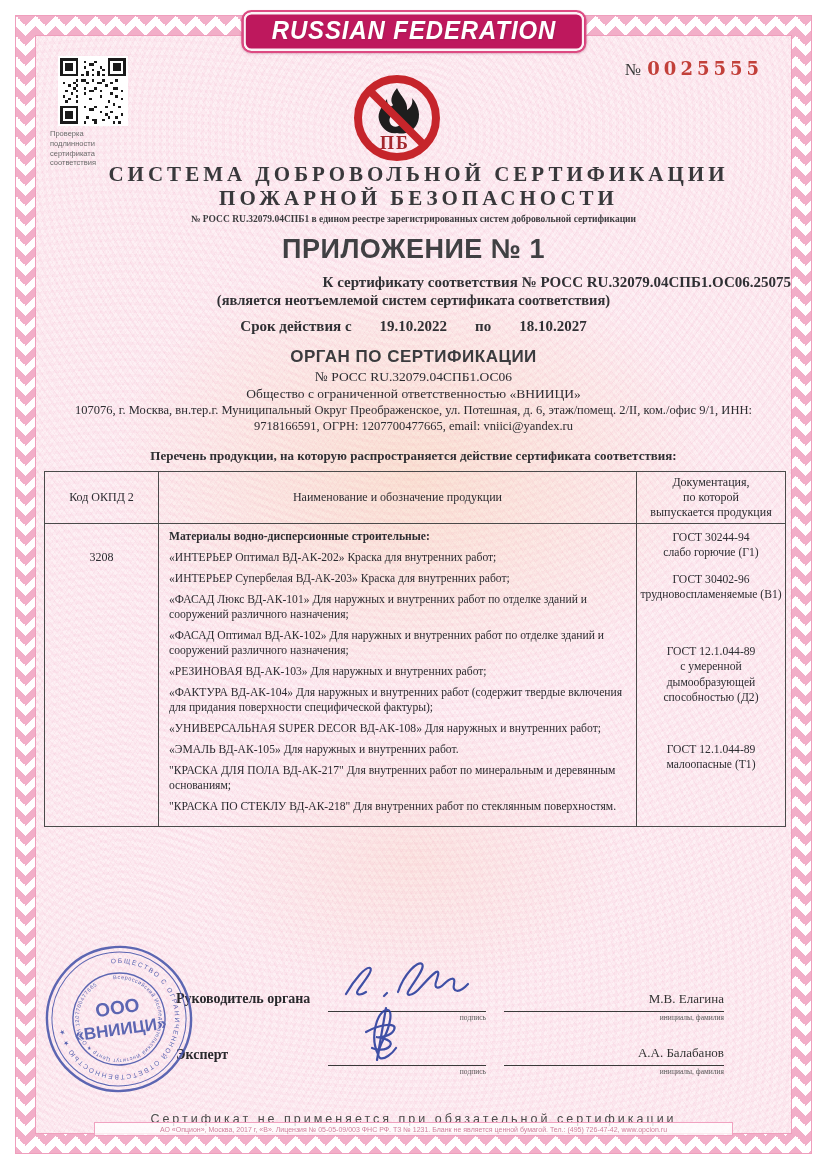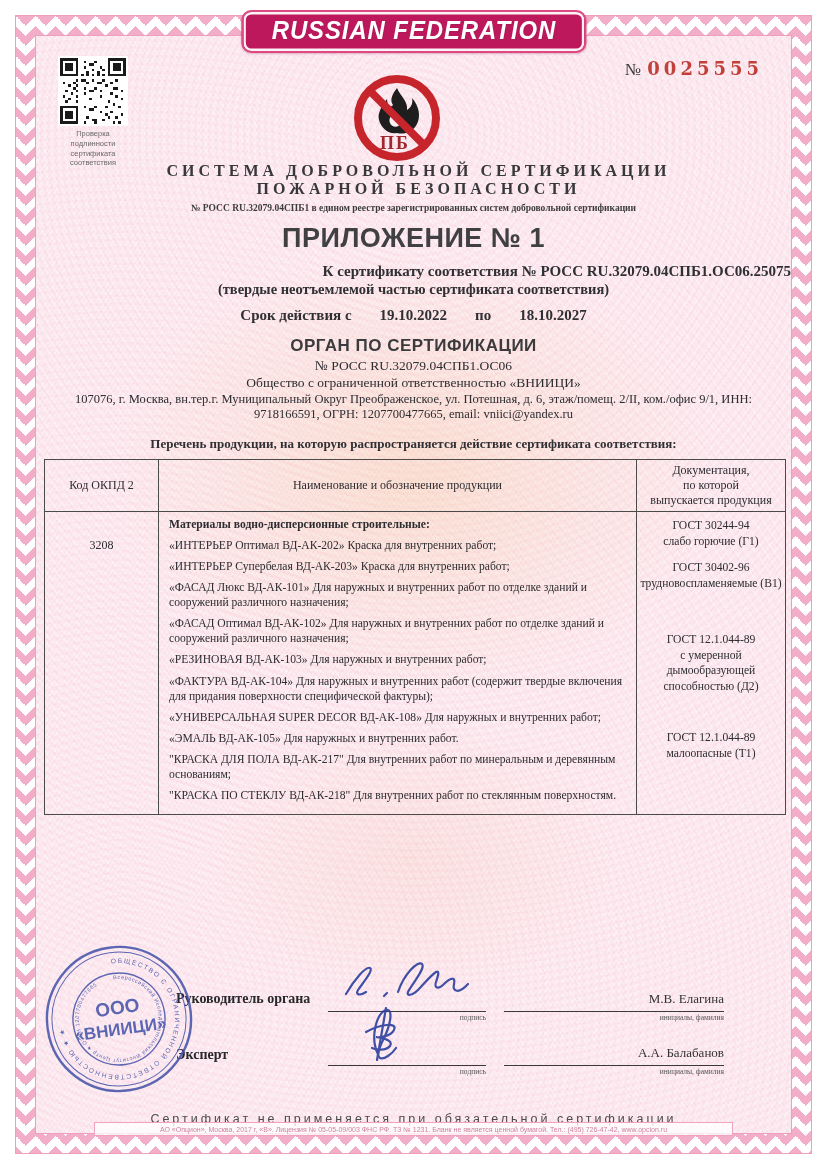--- a/index.html
+++ b/index.html
@@ -22,34 +22,34 @@
       repeating-linear-gradient(55deg,rgba(238,160,192,.09) 0 1px,transparent 1px 4px),
       repeating-linear-gradient(-55deg,rgba(238,160,192,.09) 0 1px,transparent 1px 4px);}
   
   .banner{position:absolute;top:10px;left:50%;transform:translateX(-50%);z-index:5;
     background:#be185d;border:2px solid #dd4a82;border-radius:10px;padding:3px 16px 5px;
     box-shadow:inset 0 0 0 2.5px rgba(255,255,255,.95),0 1px 2px rgba(160,40,90,.3);}
   .banner span{font-family:"Liberation Sans",sans-serif;font-weight:bold;font-style:italic;
     font-size:26px;letter-spacing:1px;color:#fff;text-shadow:1px 1px 1px rgba(150,30,80,.45);
     display:inline-block;transform:scaleX(.92);}
   
-  .qr-block{position:absolute;left:14px;top:20px;width:86px;text-align:center;}
+  .qr-block{position:absolute;left:14px;top:20px;width:86px;text-align:left;}
   .qr-block svg{display:block;margin:0 auto;background:#fff;padding:2px;}
   .qr-caption{margin-top:3px;font-family:"Liberation Sans",sans-serif;font-size:7.5px;
     line-height:1.3;color:#6a6a6a;white-space:pre-line;}
   
   .serial{position:absolute;right:28px;top:22px;}
   .serial .no{font-size:17px;color:#3a3a3a;}
   .serial .digits{font-family:"DejaVu Serif",serif;font-size:18px;font-weight:bold;
     letter-spacing:4px;color:#c2403a;margin-left:6px;}
   
   .fire-badge{position:absolute;left:315px;top:36px;}
   
   .flow{position:absolute;left:0;right:0;top:126px;text-align:center;}
-  .title-main{font-size:16px;font-weight:bold;letter-spacing:4px;color:#38383b;line-height:1.15;padding-left:10px;}
+  .title-main{font-size:21px;font-weight:bold;letter-spacing:4px;color:#38383b;line-height:1.15;padding-left:10px;}
   .registry{margin-top:4px;font-size:9.5px;font-weight:bold;color:#3c3c3f;}
   .appendix{margin-top:10px;font-family:"Liberation Sans",sans-serif;font-size:27px;
     font-weight:bold;color:#404043;letter-spacing:.5px;}
   .certline{margin-top:9px;font-size:15px;font-weight:bold;color:#303034;text-align:right;}
   .note{margin-top:1px;font-size:14.5px;font-weight:bold;color:#303034;}
   .validity{margin-top:9px;font-size:15px;font-weight:bold;color:#303034;}
   .validity .gap{display:inline-block;width:28px;}
   .org-header{margin-top:12px;font-family:"Liberation Sans",sans-serif;font-size:17px;
     font-weight:bold;color:#3b3b3e;letter-spacing:.5px;}
   .org-number{margin-top:2px;font-size:13.5px;}
@@ -132,21 +132,21 @@
           <line x1="19" y1="19" x2="73" y2="73" stroke="#c6252b" stroke-width="8"></line>
         </svg>
       </div>
 
       <div class="flow">
         <div class="title-main">СИСТЕМА ДОБРОВОЛЬНОЙ СЕРТИФИКАЦИИ</div>
         <div class="title-main">ПОЖАРНОЙ БЕЗОПАСНОСТИ</div>
         <div class="registry">№ РОСС RU.32079.04СПБ1 в едином реестре зарегистрированных систем добровольной сертификации</div>
         <div class="appendix">ПРИЛОЖЕНИЕ № 1</div>
         <div class="certline">К сертификату соответствия № РОСС RU.32079.04СПБ1.ОС06.25075</div>
-        <div class="note">(твердые неотъемлемой частью сертификата соответствия)</div>
+        <div class="note">(является неотъемлемой систем сертификата соответствия)</div>
         <div class="validity">
           <span>Срок действия с</span><span class="gap"></span><span>19.10.2022</span><span class="gap"></span><span>по</span><span class="gap"></span><span>18.10.2027</span>
         </div>
         <div class="org-header">ОРГАН ПО СЕРТИФИКАЦИИ</div>
         <div class="org-number">№ РОСС RU.32079.04СПБ1.ОС06</div>
         <div class="org-name">Общество с ограниченной ответственностью «ВНИИЦИ»</div>
         <div class="org-address">107076, г. Москва, вн.тер.г. Муниципальный Округ Преображенское, ул. Потешная, д. 6, этаж/помещ. 2/II, ком./офис 9/1, ИНН: 9718166591, ОГРН: 1207700477665, email: vniici@yandex.ru</div>
         <div class="products-intro">Перечень продукции, на которую распространяется действие сертификата соответствия:</div>
 
         <div class="cert-table" style="text-align:left;">

